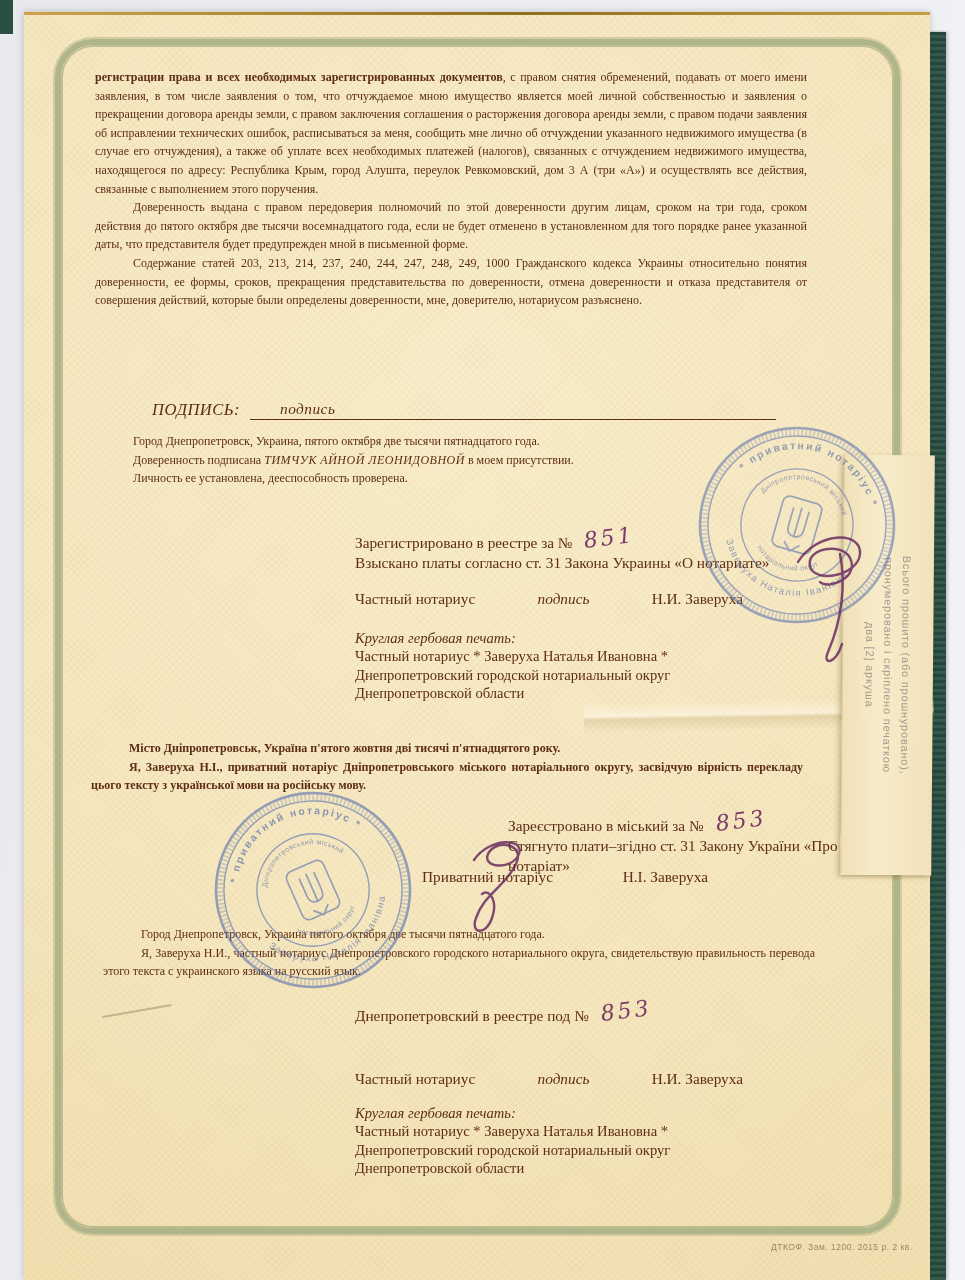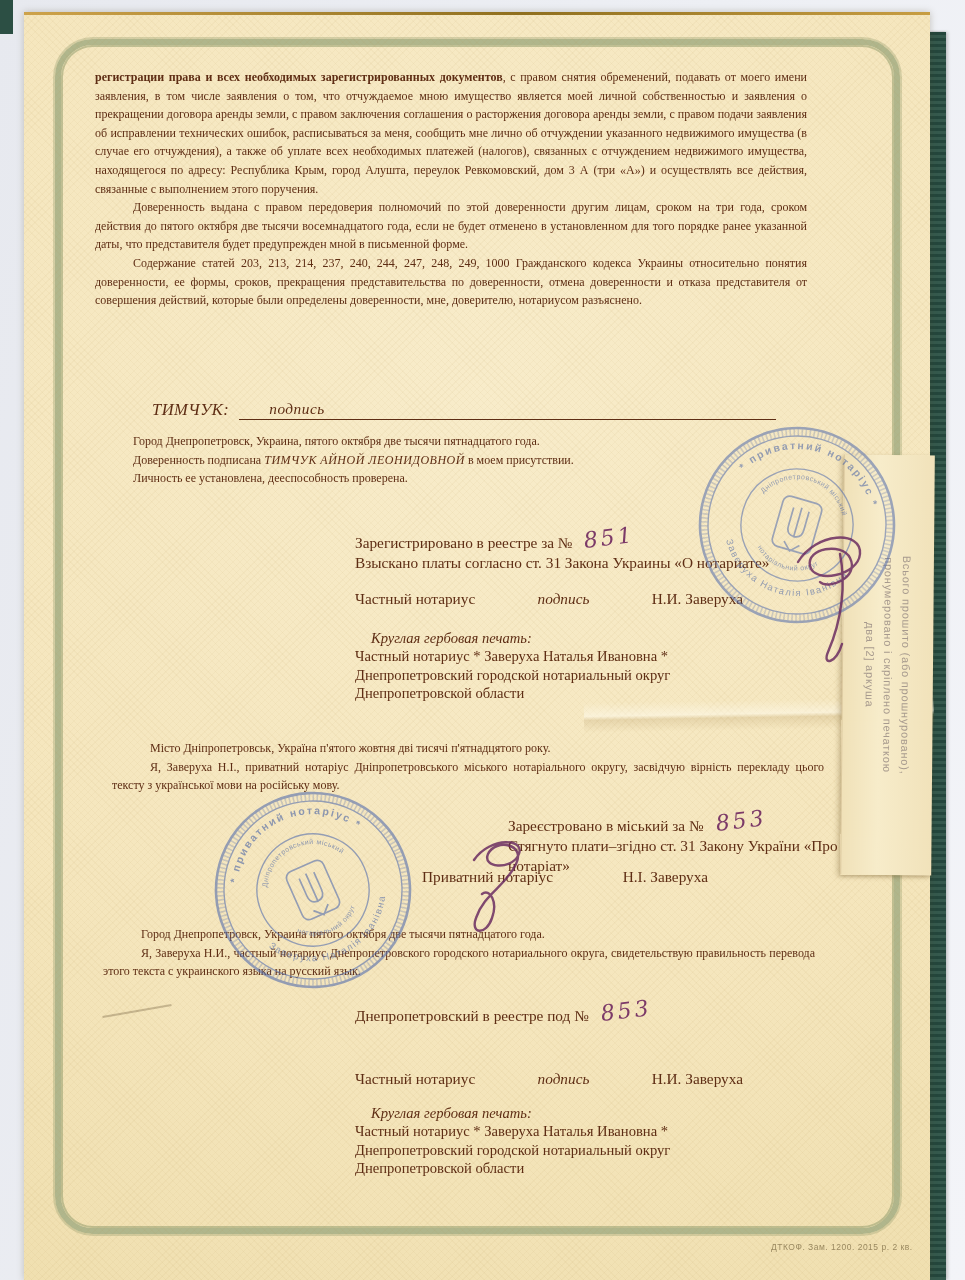--- a/index.html
+++ b/index.html
@@ -55,24 +55,24 @@
   .reg2{left:484px;top:802px;width:360px;}
   .reg3{left:331px;top:992px;width:440px;}
   .hand{font-family:"DejaVu Serif",serif;font-style:italic;font-size:22px;color:#7c3a68;
     display:inline-block;transform:rotate(-7deg) translateY(-3px);margin-left:12px;letter-spacing:3px;}
   .notary-row{display:flex;justify-content:space-between;font-size:15.3px;}
   .row1{left:331px;top:578px;width:388px;}
   .row2{left:398px;top:856px;width:286px;}
   .row3{left:331px;top:1058px;width:388px;}
   .it{font-style:italic;}
   .sealnote{font-size:14.6px;line-height:18.4px;}
-  .sealnote .title{font-style:italic;margin-left:16px;}
+  .sealnote .title{font-style:italic;}
   .sn1{left:331px;top:617px;width:430px;}
   .sn2{left:331px;top:1092px;width:430px;}
-  .ua-block{left:88px;top:727px;width:712px;}
+  .ua-block{left:67px;top:727px;width:712px;font-weight:bold;}
   .att2{left:71px;top:913px;width:712px;margin-left:8px;}
   .print-mark{left:747px;top:1224px;font-family:"Liberation Sans",sans-serif;
     font-size:8.5px;color:#9a8960;letter-spacing:.5px;z-index:2;margin-top:6px;}
   
   .strip{
     position:absolute;left:818px;top:443px;width:90px;height:420px;z-index:3;transform:rotate(.5deg);
     background:linear-gradient(90deg,#f0e1b8,#f7ecca 40%,#f1e2ba);
     box-shadow:-3px 2px 5px rgba(110,85,40,.28), 0 2px 3px rgba(110,85,40,.2);
     border-left:1px solid rgba(150,120,70,.25);
   }
@@ -112,21 +112,21 @@
   <div class="crease"></div>
   <div class="scratch"></div>
 
   <div class="t body-text block-main">
     <p class="noindent"><strong>регистрации права и всех необходимых зарегистрированных документов</strong><span>, с правом снятия обременений, подавать от моего имени заявления, в том числе заявления о том, что отчуждаемое мною имущество является моей личной собственностью и заявления о прекращении договора аренды земли, с правом заключения соглашения о расторжения договора аренды земли, с правом подачи заявления об исправлении технических ошибок, расписываться за меня, сообщить мне лично об отчуждении указанного недвижимого имущества (в случае его отчуждения), а также об уплате всех необходимых платежей (налогов), связанных с отчуждением недвижимого имущества, находящегося по адресу: Республика Крым, город Алушта, переулок Ревкомовский, дом 3 А (три «А») и осуществлять все действия, связанные с выполнением этого поручения.</span></p>
     <p>Доверенность выдана с правом передоверия полномочий по этой доверенности другим лицам, сроком на три года, сроком действия до пятого октября две тысячи восемнадцатого года, если не будет отменено в установленном для того порядке ранее указанной даты, что представителя будет предупрежден мной в письменной форме.</p>
     <p>Содержание статей 203, 213, 214, 237, 240, 244, 247, 248, 249, 1000 Гражданского кодекса Украины относительно понятия доверенности, ее формы, сроков, прекращения представительства по доверенности, отмена доверенности и отказа представителя от совершения действий, которые были определены доверенности, мне, доверителю, нотариусом разъяснено.</p>
   </div>
 
   <div class="t podpis-row">
-    <span>ТИМЧУК:</span>
+    <span>ПОДПИСЬ:</span>
     <span class="podpis-line">подпись</span>
   </div>
 
   <div class="t body-text att1">
     <p>Город Днепропетровск, Украина, пятого октября две тысячи пятнадцатого года.</p>
     <p><span>Доверенность подписана </span><span class="name">ТИМЧУК АЙНОЙ ЛЕОНИДОВНОЙ</span><span> в моем присутствии.</span></p>
     <p>Личность ее установлена, дееспособность проверена.</p>
   </div>
 
   <div class="t reg reg1">

